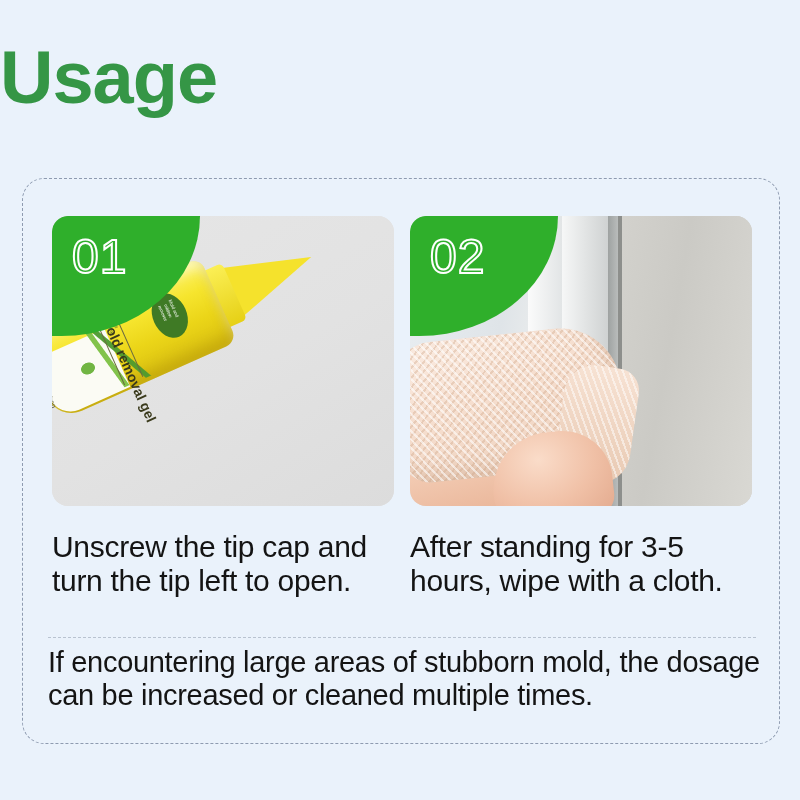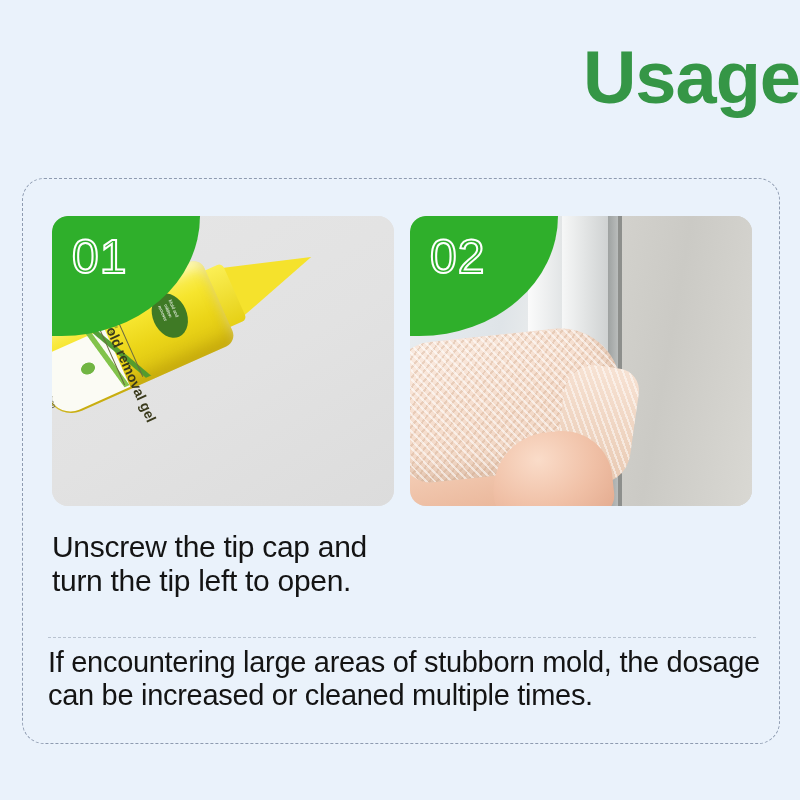--- a/index.html
+++ b/index.html
@@ -19,21 +19,21 @@
     inset: 0;
     background: #eaf2fb;
   }
 
   
   .title {
     position: absolute;
     top: 38px;
     left: 0;
     width: 800px;
-    text-align: right;
+    text-align: left;
     font-size: 74px;
     line-height: 80px;
     font-weight: bold;
     color: #359646;
     letter-spacing: -1px;
   }
 
   
   .frame {
     position: absolute;
@@ -382,20 +382,21 @@
           <div class="win-wall"></div>
           <div class="hand"></div>
           <div class="cloth"></div>
           <div class="cloth-fold"></div>
           <div class="thumb"></div>
         </div>
         <div class="badge">
           <div class="badge-num">02</div>
         </div>
       </div>
+      <div class="caption">After standing for 3-5 hours, wipe with a cloth.</div>
     </div>
 
   </div>
 
   <div class="divider"></div>
   <div class="footer-note">If encountering large areas of stubborn mold, the dosage can be increased or cleaned multiple times.</div>
 
 </div>
 
 </body></html>

